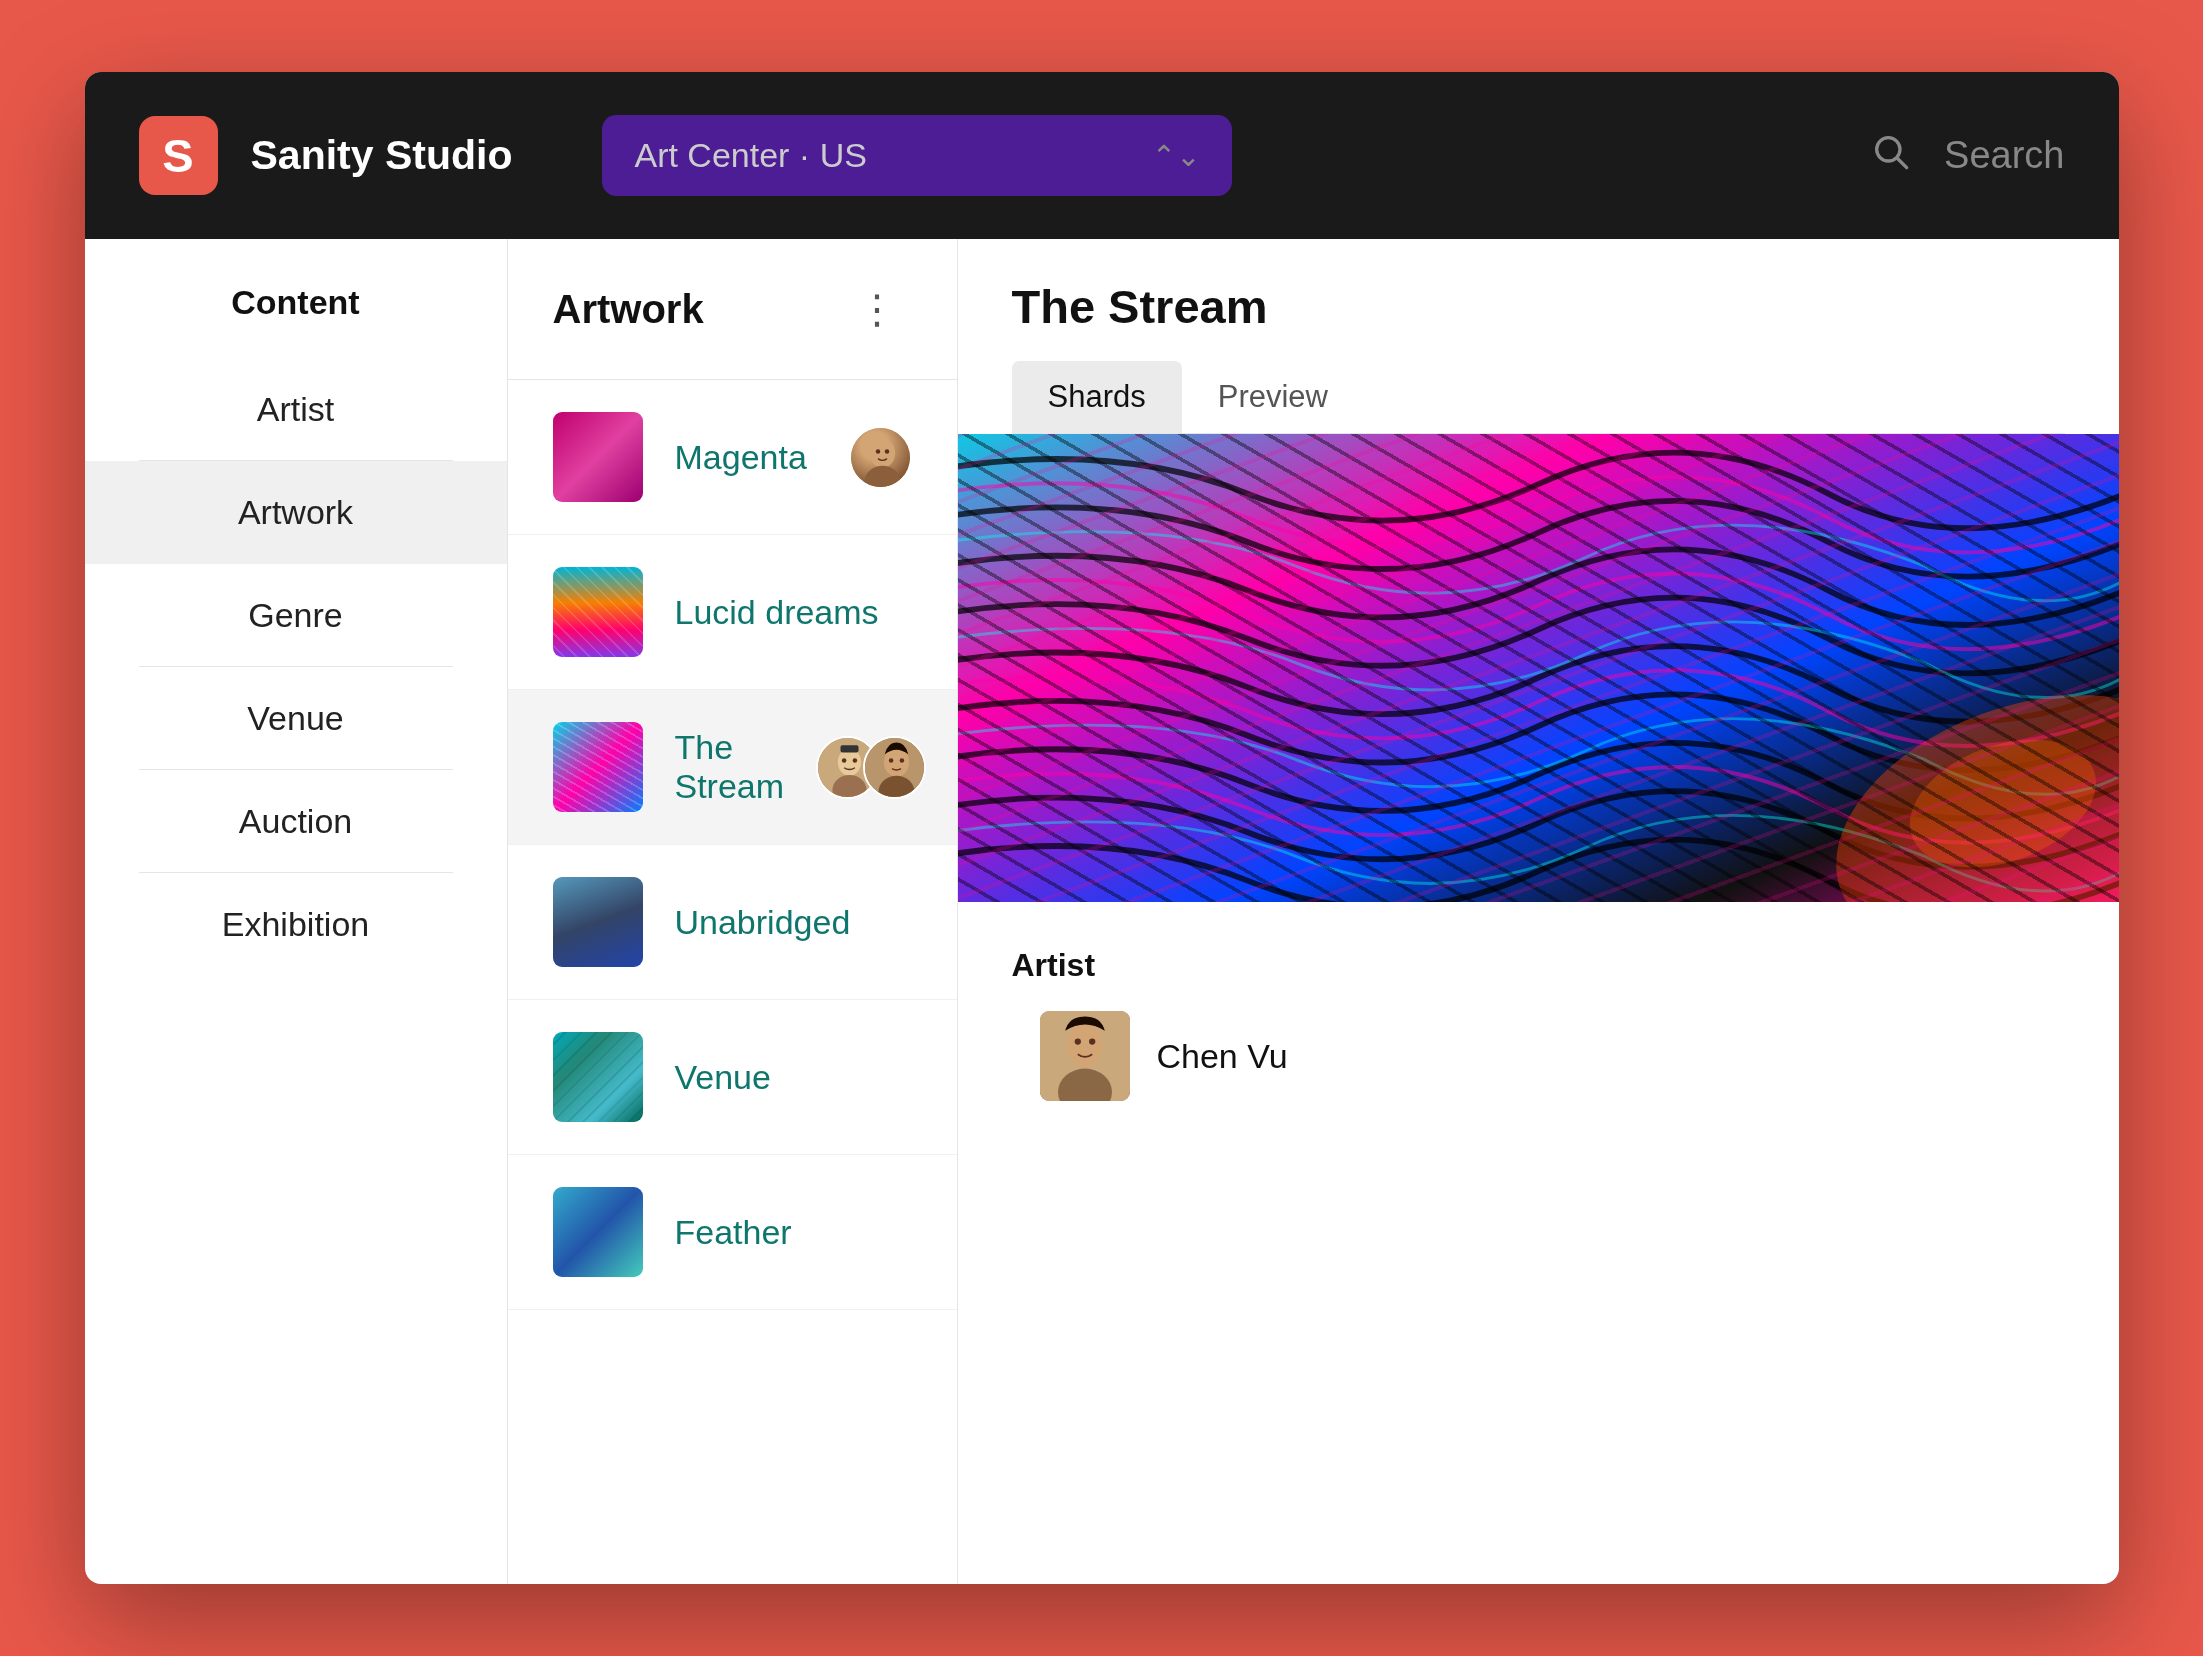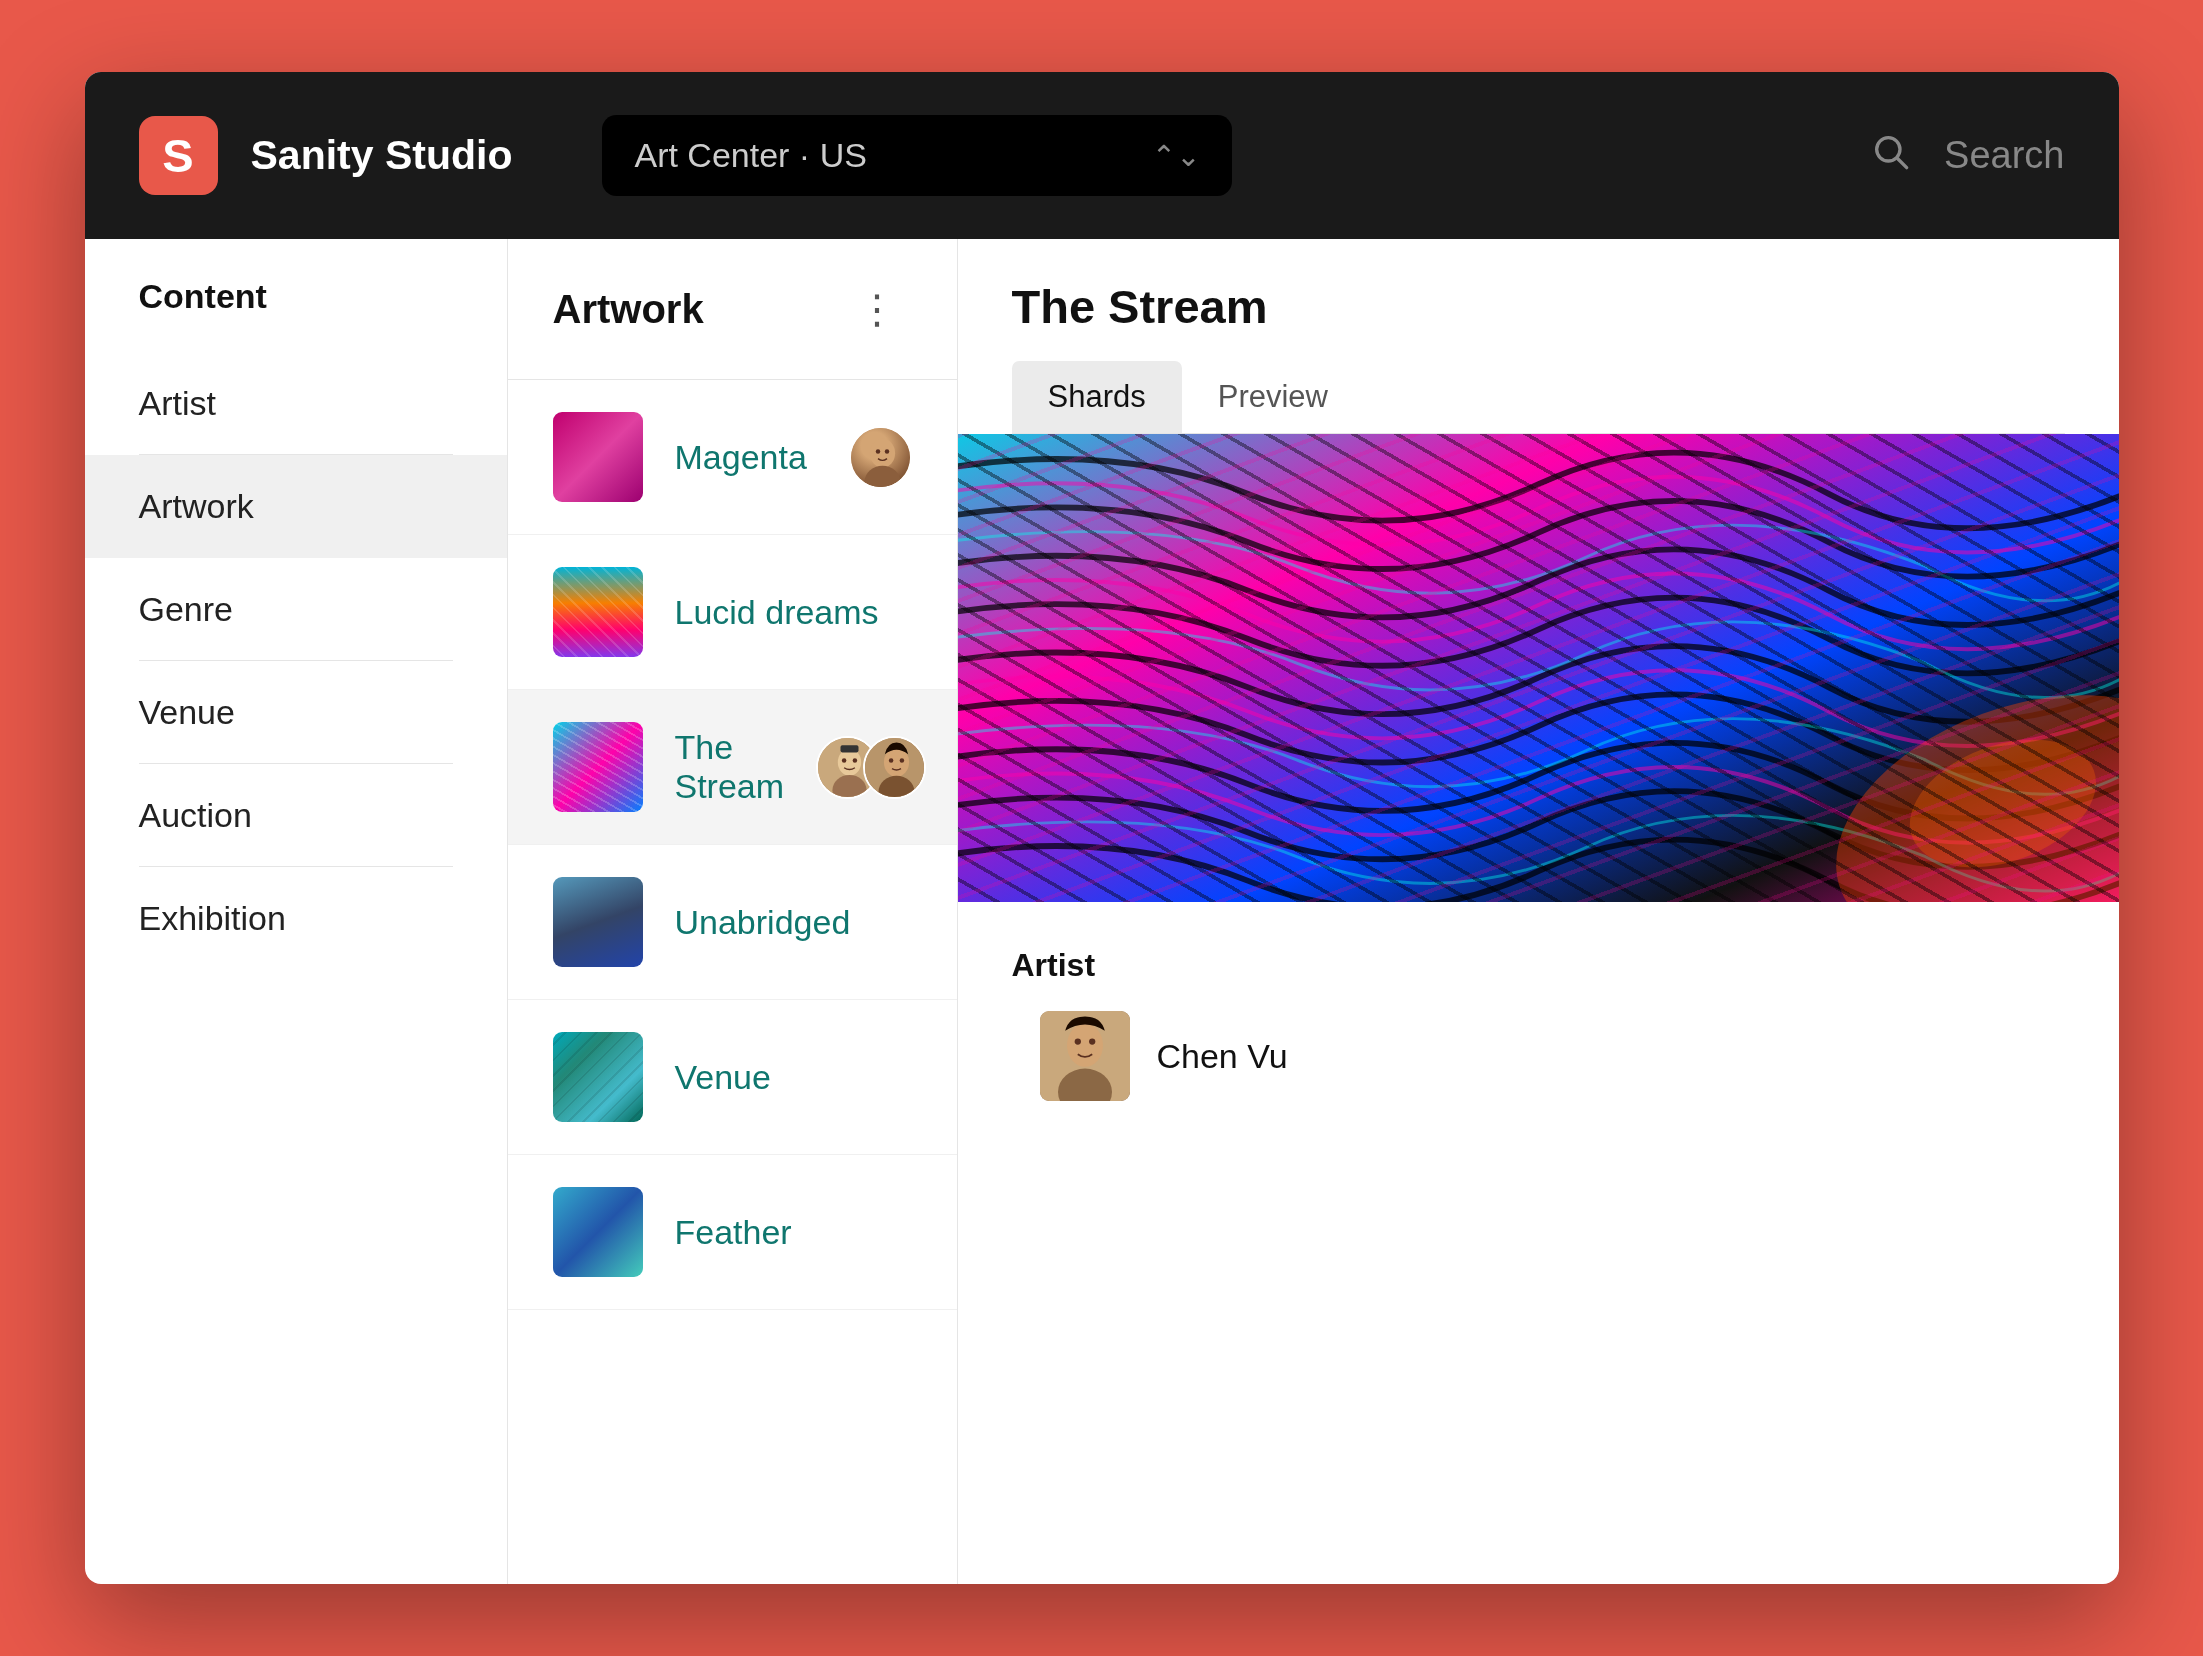--- a/index.html
+++ b/index.html
@@ -59,21 +59,21 @@
 
     .logo-title {
       color: white;
       font-size: 41px;
       font-weight: 600;
       white-space: nowrap;
       margin-left: 8px;
     }
 
     .workspace-selector {
-      background: #000000;
+      background: #4c1d95;
       border-radius: 14.4px;
       height: 81px;
       display: flex;
       align-items: center;
       padding: 0 32px;
       gap: 21.6px;
       margin-left: 54px;
       flex: 1;
       max-width: 630px;
       cursor: pointer;
@@ -113,22 +113,23 @@
       display: flex;
       flex: 1;
       overflow: hidden;
     }
 
     
     .sidebar {
       width: 423px;
       border-right: 1.4px solid #e5e5e5;
       flex-shrink: 0;
-      padding-top: 20px;
+      padding-top: 26px;
       overflow-y: auto;
+      text-align: center;
     }
 
     .sidebar-header {
       font-size: 34px;
       font-weight: 700;
       color: #111;
       padding: 18px 54px 36px;
     }
 
     .sidebar-item {

